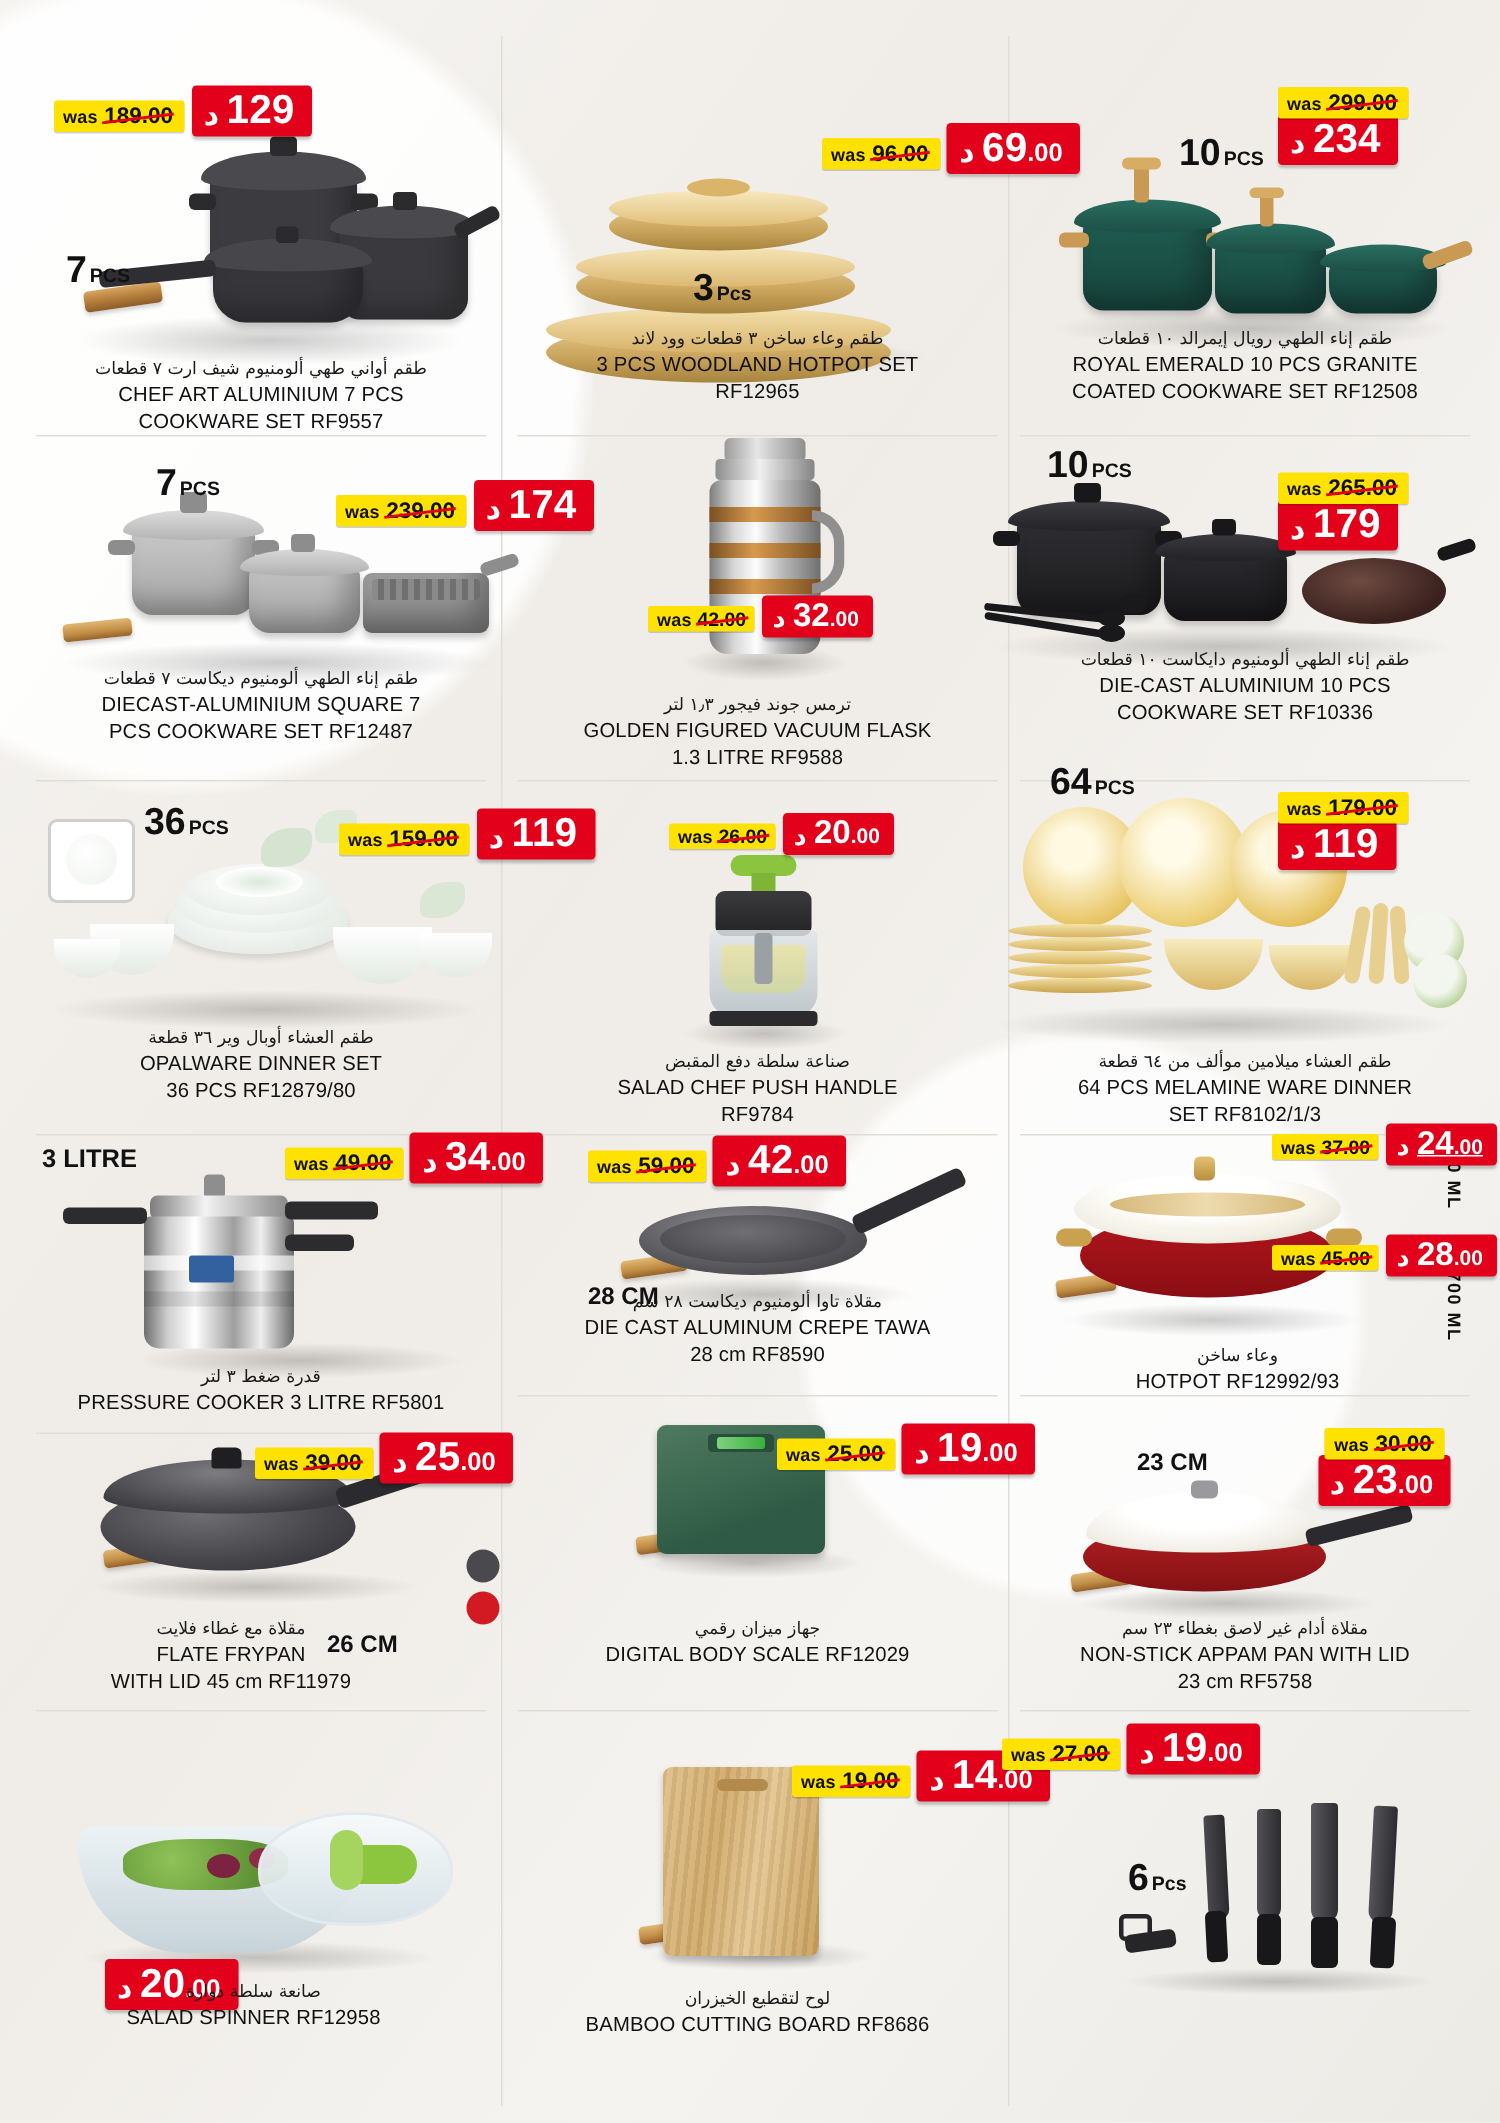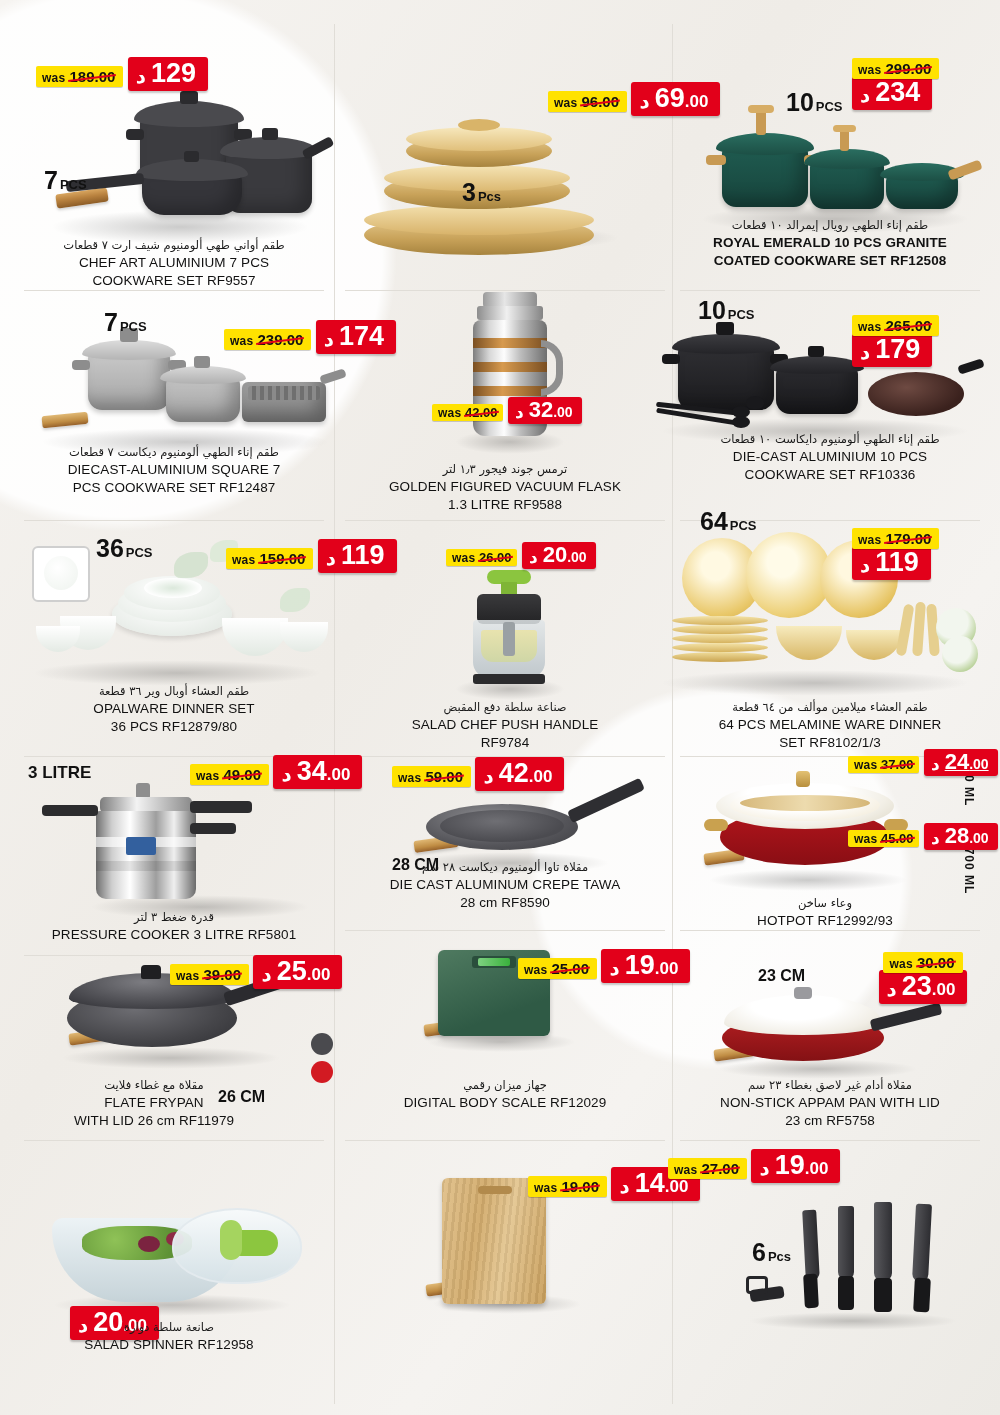--- a/index.html
+++ b/index.html
@@ -72,21 +72,21 @@
   
   .cap{ position:absolute; text-align:center; }
   .cap .ar{
     font-size:11.5px; color:#1a1a1a; direction:rtl;
     font-family:"DejaVu Sans", sans-serif;
     margin-bottom:2px; line-height:1.25;
   }
   .cap .en{
     font-size:13.5px; color:#111; line-height:1.3; letter-spacing:.1px;
   }
-  .cap .en.bold{ font-weight:bold; }
+  .cap .en.bold{ font-weight:normal; }
 
   
   .pcs{ position:absolute; color:#111; font-weight:bold; white-space:nowrap; }
   .pcs .n{ font-size:25px; }
   .pcs .u{ font-size:13px; margin-left:2px; }
   .sizebadge{ position:absolute; font-weight:bold; font-size:16px; color:#111; white-space:nowrap; }
   .sizebadge.vert{ writing-mode:vertical-rl; font-size:12px; letter-spacing:1px; }
 
   
   .divh{ position:absolute; height:1px; background:#e0ddd7; }
@@ -207,20 +207,25 @@
     <div class="ellipse" style="left:108px; top:44px; width:42px; height:12px; background:#d9b469;"></div>
   </div>
   <div class="pcs" style="left:462px; top:178px;">
     <span class="n">3</span><span class="u">Pcs</span>
   </div>
   <div class="tag" style="left:548px; top:85px;">
     <div class="was"><span class="wlabel">was</span> <span class="strike">96.00</span></div>
     <div class="now" style="margin-top:-3px;">
       <span class="cur">د</span><span class="int">69</span><span class="dec">.00</span>
     </div>
+  </div>
+  <div class="cap" style="left:345px; top:218px; width:320px;">
+    <div class="ar">طقم وعاء ساخن ٣ قطعات وود لاند</div>
+    <div class="en">3 PCS WOODLAND HOTPOT SET</div>
+    <div class="en">RF12965</div>
   </div>
 
   <div class="art" style="left:690px; top:95px; width:290px; height:130px;">
     <div class="shadow-oval" style="left:10px; top:110px; width:270px; height:28px;"></div>
 
     <div class="pot" style="left:32px; top:52px; width:86px; height:60px; background:linear-gradient(180deg,#1f5b50,#17443c);"></div>
     <div class="lid" style="left:26px; top:38px; width:98px; height:22px; background:linear-gradient(180deg,#2a6e60,#1c4f45);"></div>
     <div class="knob" style="left:66px; top:14px; width:10px; height:26px; background:#c89a53; border-radius:3px;"></div>
     <div class="knob" style="left:58px; top:10px; width:26px; height:8px; background:#d7ad65; border-radius:4px;"></div>
     <div class="handle" style="left:16px; top:60px; width:20px; height:10px; background:#c89a53;"></div>
@@ -546,21 +551,21 @@
   </div>
   <div class="tag" style="left:170px; top:958px;">
     <div class="was"><span class="wlabel">was</span> <span class="strike">39.00</span></div>
     <div class="now" style="margin-top:-3px;">
       <span class="cur">د</span><span class="int">25</span><span class="dec">.00</span>
     </div>
   </div>
   <div class="cap" style="left:24px; top:1078px; width:260px;">
     <div class="ar">مقلاة مع غطاء فلايت</div>
     <div class="en">FLATE FRYPAN</div>
-    <div class="en">WITH LID 26 cm RF11979</div>
+    <div class="en">WITH LID 45 cm RF11979</div>
   </div>
 
   <div class="art" style="left:420px; top:948px; width:180px; height:110px;">
     <div class="shadow-oval" style="left:6px; top:84px; width:150px; height:20px;"></div>
     <div class="plinth thin" style="left:4px; top:74px; width:42px; height:12px; transform:rotate(-8deg);"></div>
     <div style="position:absolute; left:18px; top:2px; width:112px; height:86px; background:linear-gradient(160deg,#4f7a60,#2f5a45 70%); border-radius:6px; box-shadow:0 3px 5px rgba(0,0,0,.22);"></div>
     <div style="position:absolute; left:52px; top:8px; width:44px; height:12px; background:#2a4e3c; border-radius:3px;"></div>
     <div style="position:absolute; left:58px; top:10px; width:32px; height:8px; background:linear-gradient(90deg,#8de88d,#3cc23c); opacity:.85; border-radius:2px;"></div>
   </div>
   <div class="tag" style="left:518px; top:952px;">
@@ -632,20 +637,24 @@
     <div style="position:absolute; left:20px; top:0px; width:104px; height:126px; border-radius:6px;
       background:repeating-linear-gradient(96deg, rgba(0,0,0,.06) 0 3px, rgba(255,255,255,.05) 3px 7px);"></div>
     <div style="position:absolute; left:56px; top:8px; width:34px; height:8px; border-radius:5px; background:#b28a4c;"></div>
   </div>
   <div class="tag" style="left:528px; top:1170px;">
     <div class="was"><span class="wlabel">was</span> <span class="strike">19.00</span></div>
     <div class="now" style="margin-top:-3px;">
       <span class="cur">د</span><span class="int">14</span><span class="dec">.00</span>
     </div>
   </div>
+  <div class="cap" style="left:345px; top:1325px; width:320px;">
+    <div class="ar">لوح لتقطيع الخيزران</div>
+    <div class="en">BAMBOO CUTTING BOARD RF8686</div>
+  </div>
 
   <div class="art" style="left:740px; top:1200px; width:230px; height:130px;">
     <div class="shadow-oval" style="left:8px; top:112px; width:210px; height:18px;"></div>
 
     <div style="position:absolute; left:10px; top:88px; width:34px; height:12px; background:#262629; border-radius:4px; transform:rotate(-8deg);"></div>
     <div style="position:absolute; left:6px; top:76px; width:22px; height:18px; border:3px solid #262629; border-radius:4px;"></div>
 
     <div style="position:absolute; left:64px; top:10px; width:14px; height:70px; background:linear-gradient(90deg,#4a4a4e,#2b2b2e); border-radius:3px 3px 8px 8px; transform:rotate(-3deg);"></div>
     <div style="position:absolute; left:64px; top:74px; width:14px; height:34px; background:#18181a; border-radius:4px; transform:rotate(-3deg);"></div>
 

